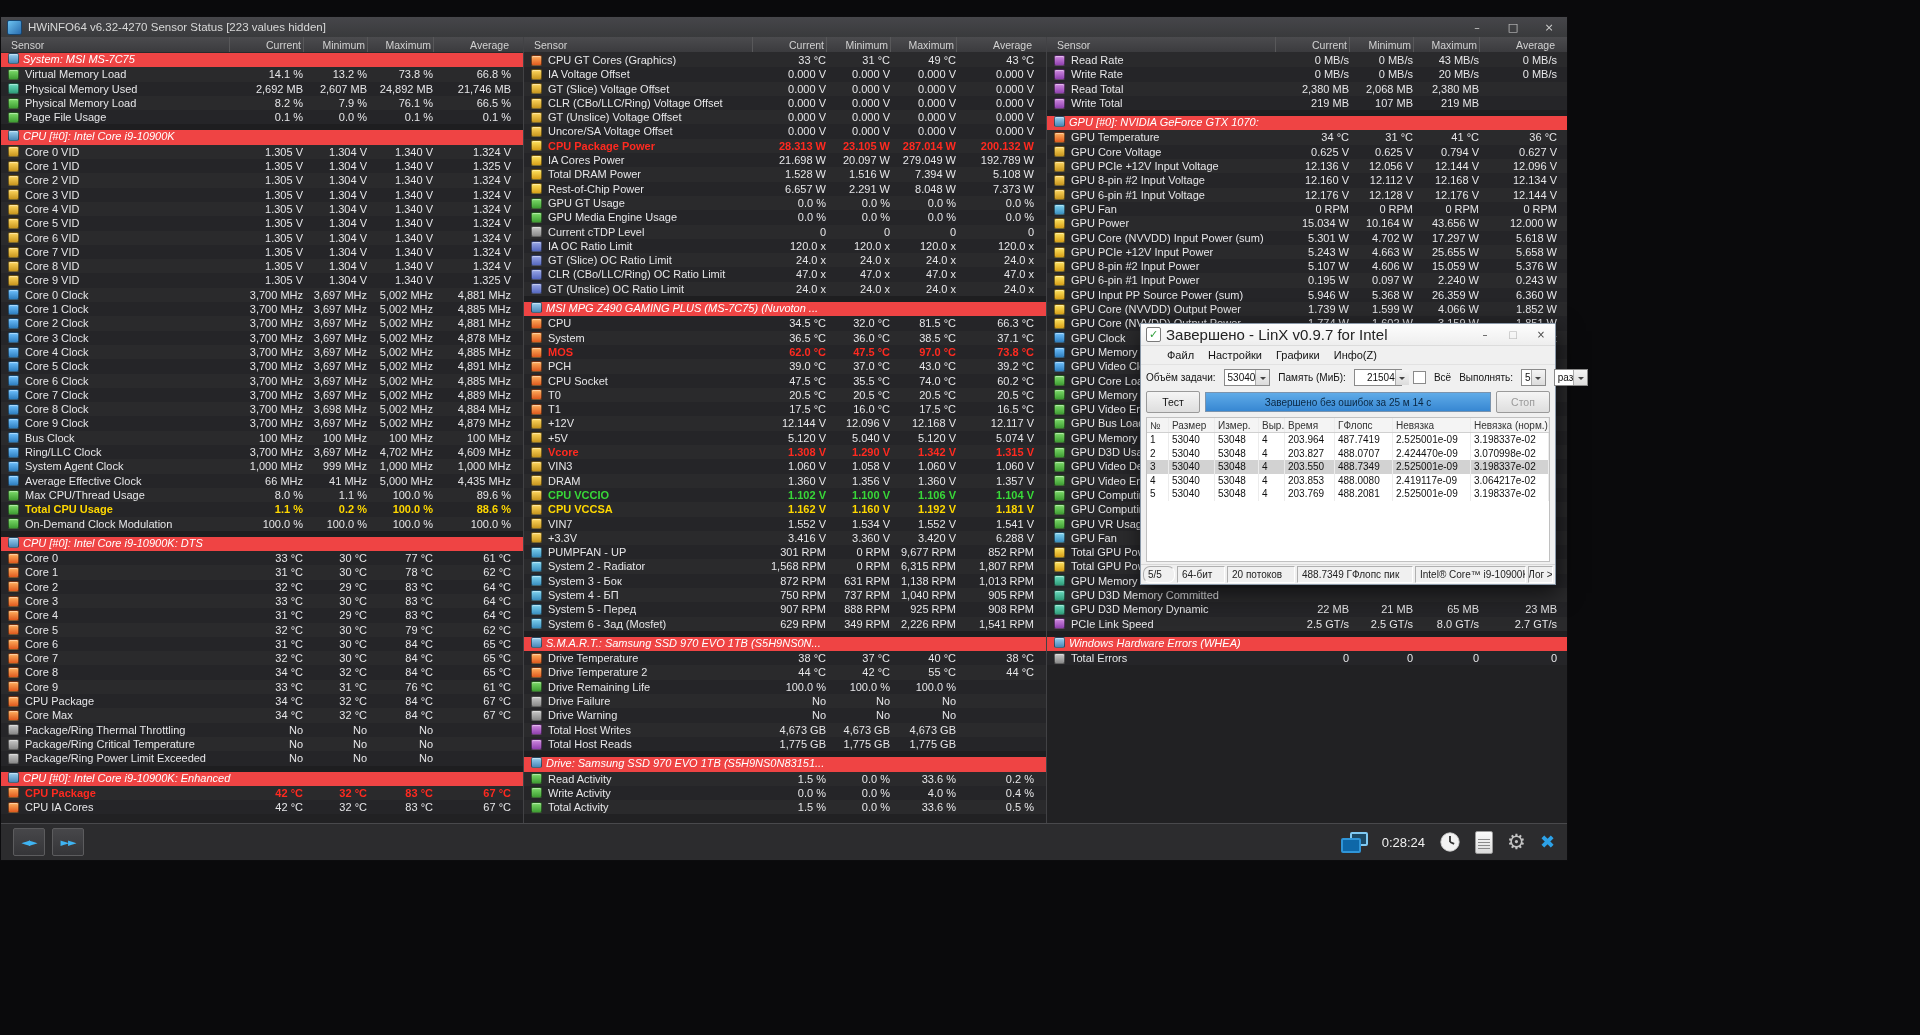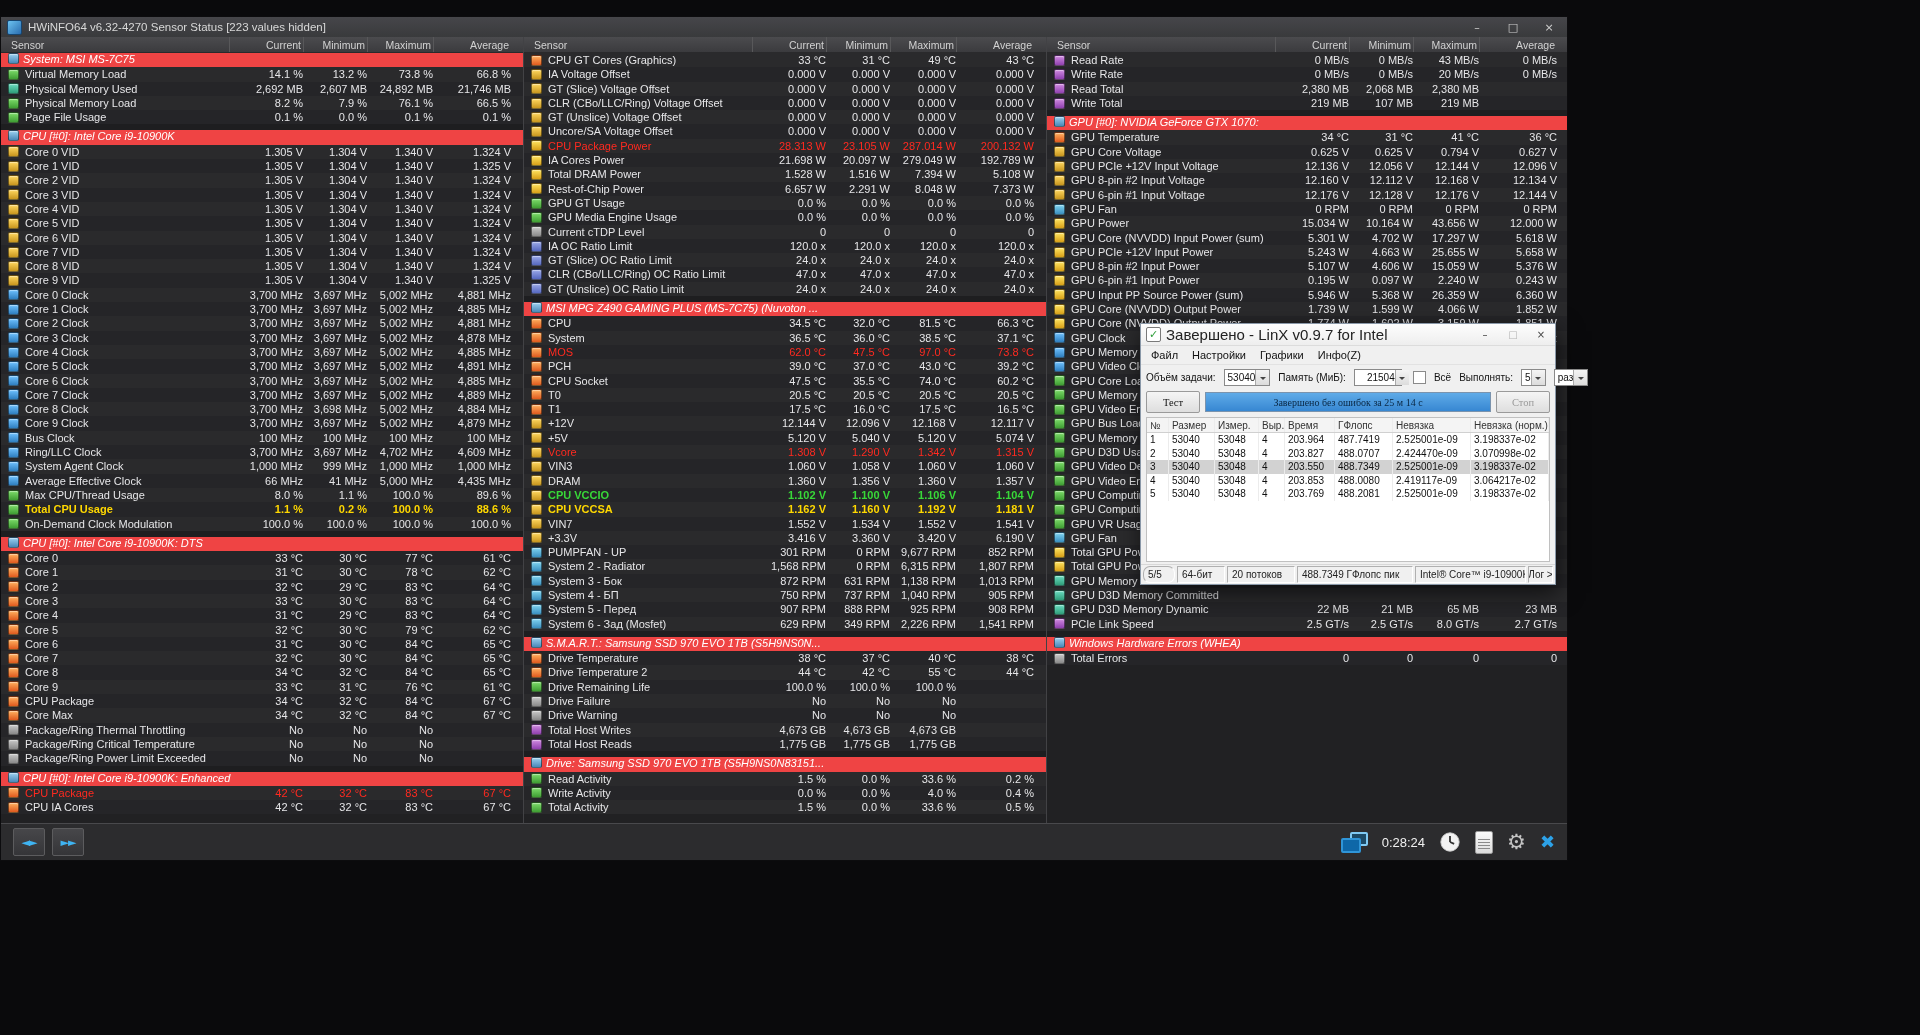--- a/index.html
+++ b/index.html
@@ -33,21 +33,21 @@
   .icon-temp{background:linear-gradient(#ffb05e,#e05a1e);}
   .icon-power{background:linear-gradient(#ffe45e,#d8a018);}
   .icon-fan{background:linear-gradient(#7fd4f0,#3a8fc0);}
   .icon-status{background:linear-gradient(#c8c8c8,#8a8a8a);}
   .icon-ratio{background:linear-gradient(#9aa8e8,#5668c0);}
   .icon-data{background:linear-gradient(#d08ae0,#9040b0);}
   .icon-section{background:linear-gradient(#9ad0f0,#4a88b8);}
   .group-gap{height:6px;background:#1e1e20;}
   .section-row{display:flex;align-items:flex-start;height:14.3px;background:#ef4444;color:#ffffff;font-size:11px;font-style:italic;white-space:nowrap;overflow:hidden;}
   .section-label{margin-left:4px;}
-  .c-red .row-label,.c-red .row-val{color:#ff2a20;font-weight:normal;}
+  .c-red .row-label,.c-red .row-val{color:#ff2a20;font-weight:bold;}
   .c-yellow .row-label,.c-yellow .row-val{color:#ffd800;font-weight:bold;}
   .c-green .row-label,.c-green .row-val{color:#38d838;font-weight:bold;}
 
   
   .toolbar{position:absolute;left:0;right:0;bottom:0;height:37px;background:#2c2c2e;border-top:1px solid #49494c;display:flex;align-items:center;padding:0 12px;box-sizing:border-box;}
   .tb-btn{width:30px;height:26px;background:linear-gradient(#47474a,#353538);border:1px solid #5c5c5e;border-radius:2px;margin-right:7px;display:flex;align-items:center;justify-content:center;color:#3fb4f2;font-size:11px;letter-spacing:-1px;font-weight:bold;font-family:"DejaVu Sans",sans-serif;}
   .tb-right{margin-left:auto;display:flex;align-items:center;gap:14px;}
   .tb-monitors{position:relative;width:27px;height:21px;}
   .m-back{position:absolute;right:0;top:0;width:14px;height:10px;border:2px solid #7fc9f2;background:#1c4a66;border-radius:2px;}
   .m-front{position:absolute;left:0;bottom:0;width:16px;height:11px;border:2px solid #2f95d8;background:#0e67a8;border-radius:2px;}
@@ -59,29 +59,29 @@
 
   
   .linx{position:absolute;left:1140px;top:323px;width:416px;height:262px;background:#f0f0f0;border:1px solid #8a98a8;box-shadow:3px 8px 22px rgba(0,0,0,.65);box-sizing:border-box;display:flex;flex-direction:column;color:#111;}
   .lx-titlebar{height:21px;flex:none;background:linear-gradient(#fdfdfd,#eeeeee);display:flex;align-items:center;padding-left:5px;border-bottom:1px solid #dcdcdc;}
   .lx-icon{width:13px;height:13px;background:#fff;border:1px solid #7a7a7a;border-radius:2px;display:flex;align-items:center;justify-content:center;margin-right:5px;flex:none;}
   .lx-check{color:#2e9e3a;font-size:11px;line-height:1;font-weight:bold;font-family:"DejaVu Sans",sans-serif;}
   .lx-title{font-size:15px;color:#222;white-space:nowrap;}
   .lx-buttons{margin-left:auto;display:flex;height:100%;}
   .lx-btn{width:28px;display:flex;align-items:center;justify-content:center;color:#444;font-size:10px;font-family:"DejaVu Sans",sans-serif;}
   .lx-btn.disabled{color:#b5b5b5;}
-  .lx-menubar{height:18px;flex:none;display:flex;align-items:center;padding-left:3px;border-bottom:1px solid #e2e2e2;}
+  .lx-menubar{height:18px;flex:none;display:flex;align-items:center;padding-left:19px;border-bottom:1px solid #e2e2e2;}
   .lx-menu-item{padding:0 7px;font-size:11px;color:#111;}
   .lx-controls{display:flex;align-items:center;gap:8px;padding:4px 5px 2px 5px;font-size:10px;white-space:nowrap;flex:none;}
   .lx-combo{background:#fff;border:1px solid #8a8a8a;height:17px;display:inline-flex;align-items:center;padding-left:3px;box-sizing:border-box;}
   .dd{width:13px;height:100%;margin-left:auto;background:linear-gradient(#f4f4f4,#dcdcdc);border-left:1px solid #aaa;display:flex;align-items:center;justify-content:center;flex:none;}
   .dd::after{content:"";border:3px solid transparent;border-top-color:#444;margin-top:4px;}
   .w-task{width:48px;}.w-mem{width:48px;padding-left:12px;}.w-run{width:28px;}.w-unit{width:38px;}
   .lx-checkbox{width:11px;height:11px;background:#fff;border:1px solid #8a8a8a;margin-left:3px;flex:none;}
-  .lx-actions{display:flex;align-items:center;gap:5px;padding:3px 5px;flex:none;font-family:Liberation Serif, serif;}
+  .lx-actions{display:flex;align-items:center;gap:5px;padding:3px 5px;flex:none;}
   .lx-button{height:20px;width:52px;background:linear-gradient(#f5f5f5,#dedede);border:1px solid #9a9a9a;border-radius:2px;font-size:10.5px;color:#111;display:flex;align-items:center;justify-content:center;}
   .lx-button.disabled{color:#9a9a9a;}
   .lx-progress{flex:1;height:18px;border:1px solid #7a93ad;background:linear-gradient(#5fabe8,#3787d2);display:flex;align-items:center;justify-content:center;}
   .lx-progress-text{font-size:10px;color:#0a2743;}
   .lx-table{flex:1;margin:1px 5px 2px 5px;background:#fff;border:1px solid #c0c0c0;overflow:hidden;display:flex;flex-direction:column;}
   .lx-thead{display:flex;background:#f4f4f4;border-bottom:1px solid #d0d0d0;flex:none;}
   .lx-row{display:flex;height:13.5px;flex:none;}
   .lx-row.selected{background:#d2d2d2;}
   .lx-cell{font-size:10px;padding-left:3px;border-right:1px solid #ececec;overflow:hidden;white-space:nowrap;display:flex;align-items:center;box-sizing:border-box;}
   .lx-hcell{color:#333;height:14px;}
@@ -790,21 +790,21 @@
               <span class="row-val">1.534 V</span>
               <span class="row-val">1.552 V</span>
               <span class="row-val">1.541 V</span>
             </div>
             <div class="sensor-row">
               <span class="row-icon icon-volt"></span>
               <span class="row-label">+3.3V</span>
               <span class="row-val">3.416 V</span>
               <span class="row-val">3.360 V</span>
               <span class="row-val">3.420 V</span>
-              <span class="row-val">6.190 V</span>
+              <span class="row-val">6.288 V</span>
             </div>
             <div class="sensor-row alt">
               <span class="row-icon icon-fan"></span>
               <span class="row-label">PUMPFAN - UP</span>
               <span class="row-val">301 RPM</span>
               <span class="row-val">0 RPM</span>
               <span class="row-val">9,677 RPM</span>
               <span class="row-val">852 RPM</span>
             </div>
             <div class="sensor-row">

